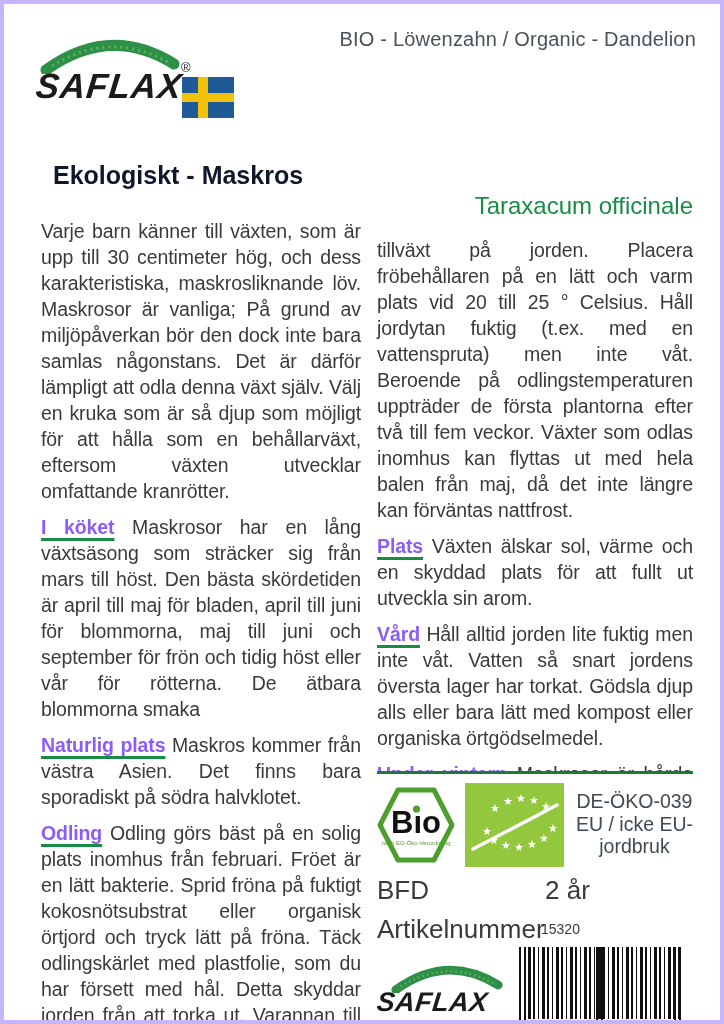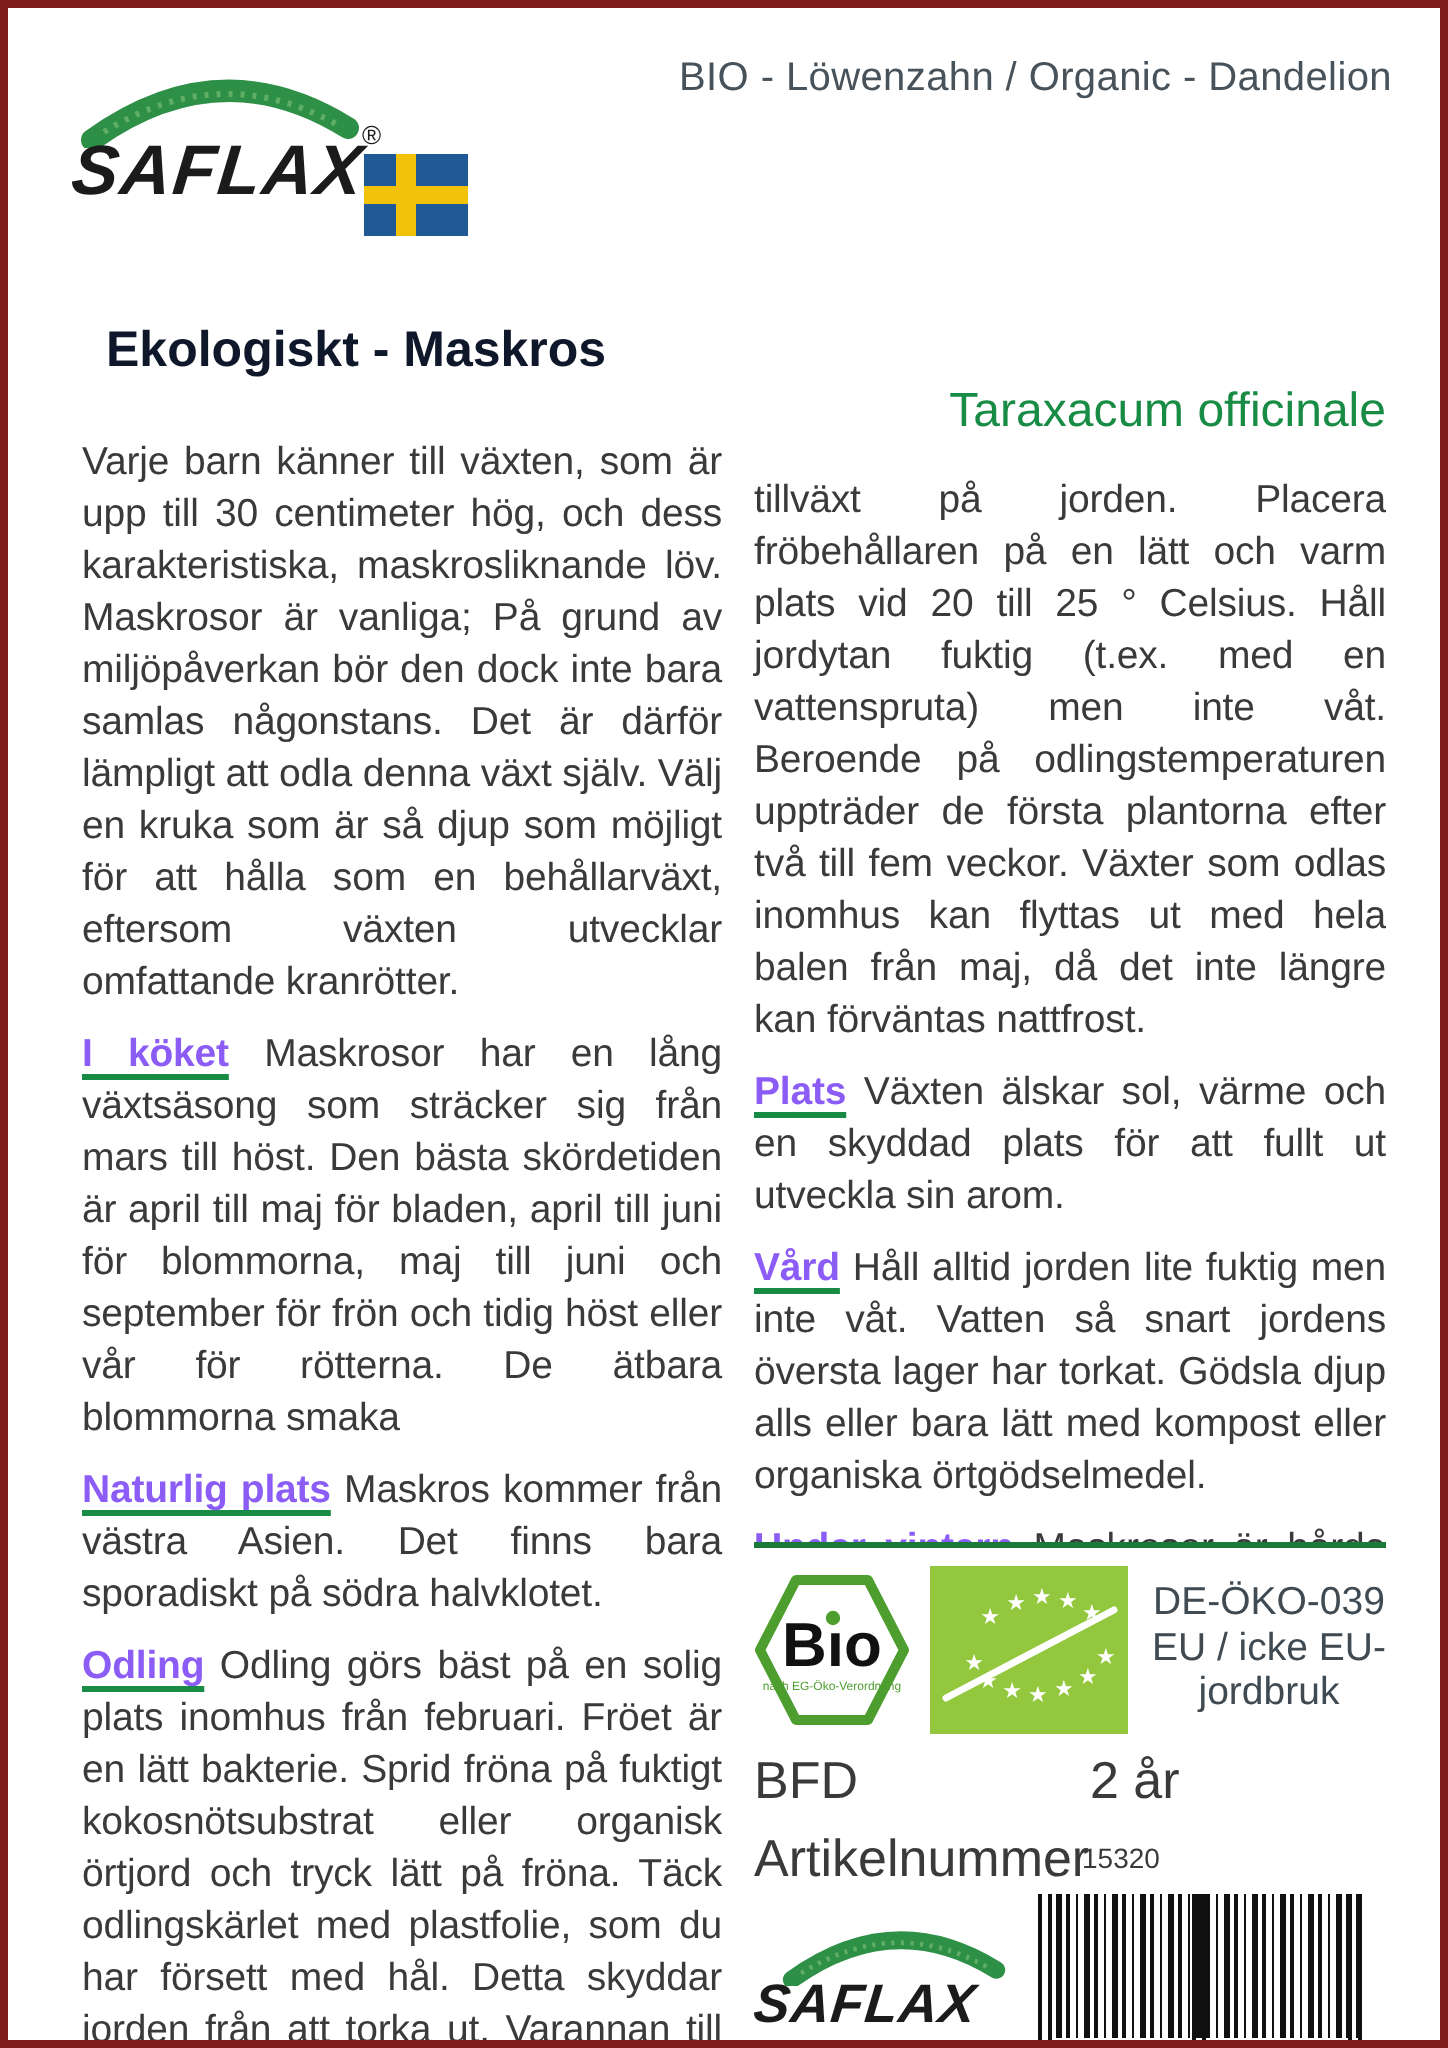--- a/index.html
+++ b/index.html
@@ -5,21 +5,21 @@
   * { box-sizing: border-box; margin: 0; padding: 0; }
   html,body { width:724px; height:1024px; }
   body {
     font-family: "Liberation Sans", sans-serif;
     background: #ffffff;
     color: #3a3a3a;
   }
   .page {
     position: relative;
     width: 724px; height: 1024px;
-    border: 4px solid #7f1d1d;
+    border: 4px solid #c4b5fd;
     background: #fff;
     overflow: hidden;
   }
 
   
   .header-title {
     position: absolute; top: 24px; right: 24px;
     font-size: 20px; color: #47525a; letter-spacing: 0.2px;
   }
   .brand-block { position: absolute; left: 30px; top: 18px; width: 230px; height: 105px; }

